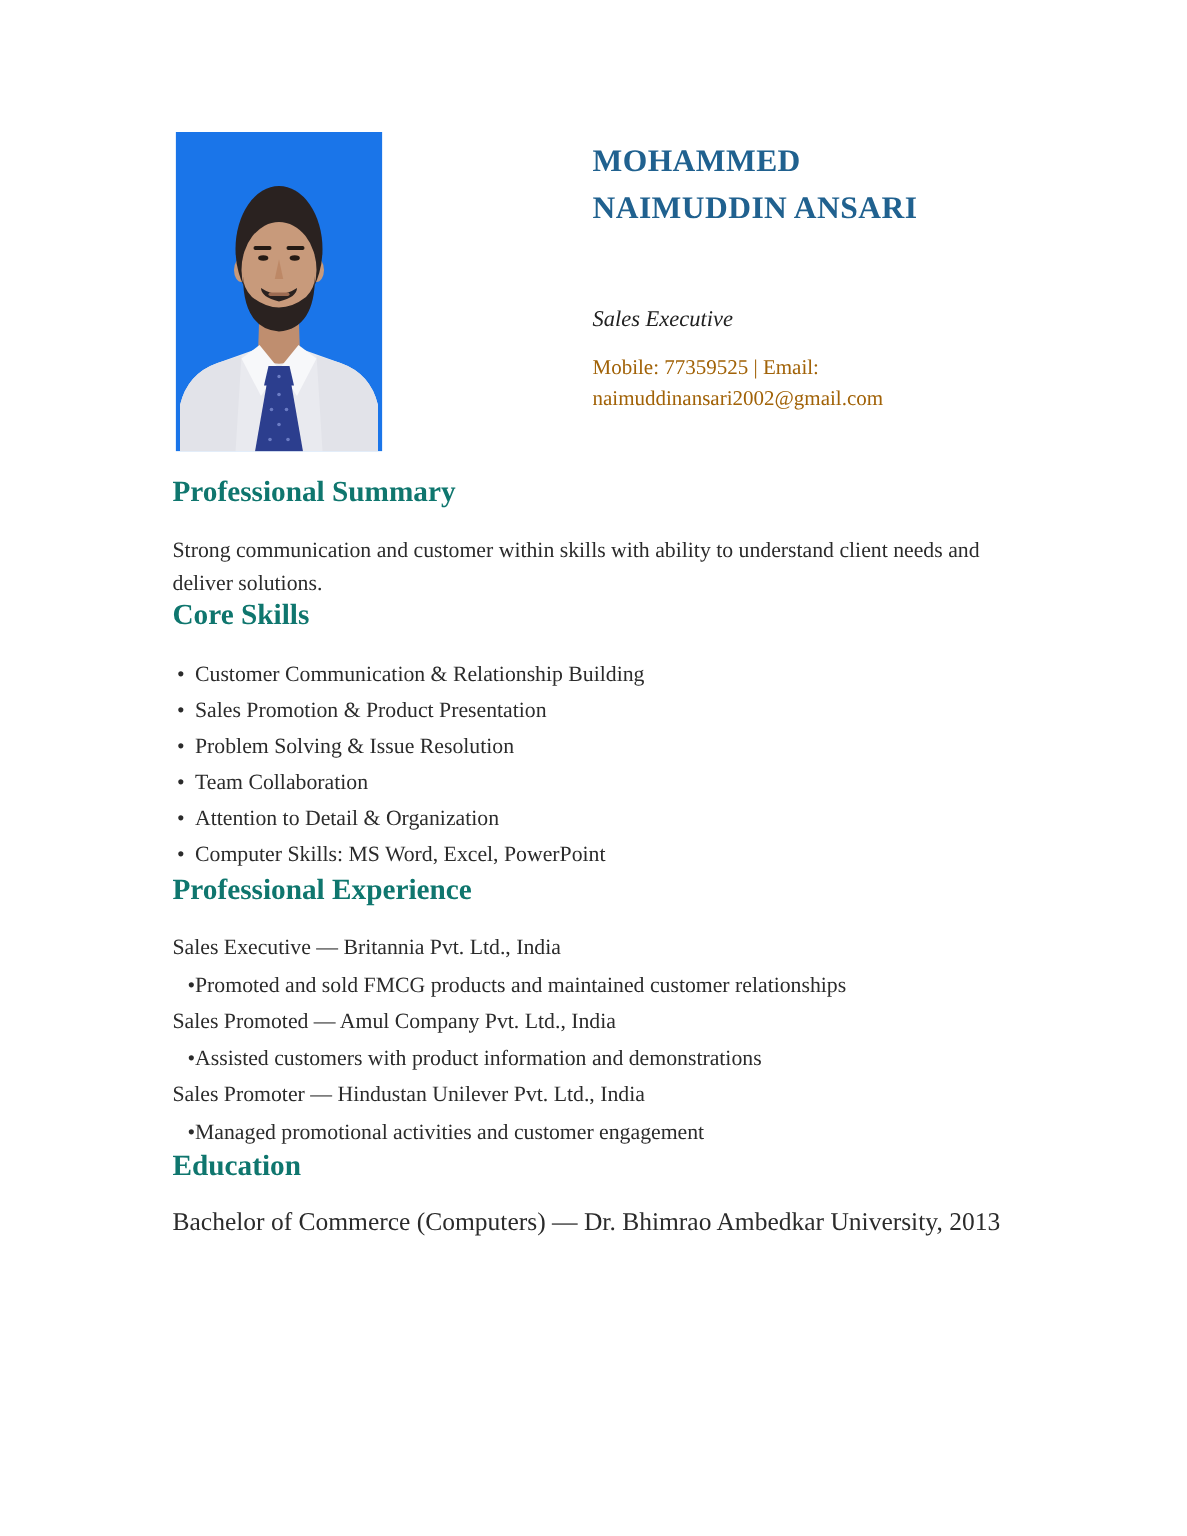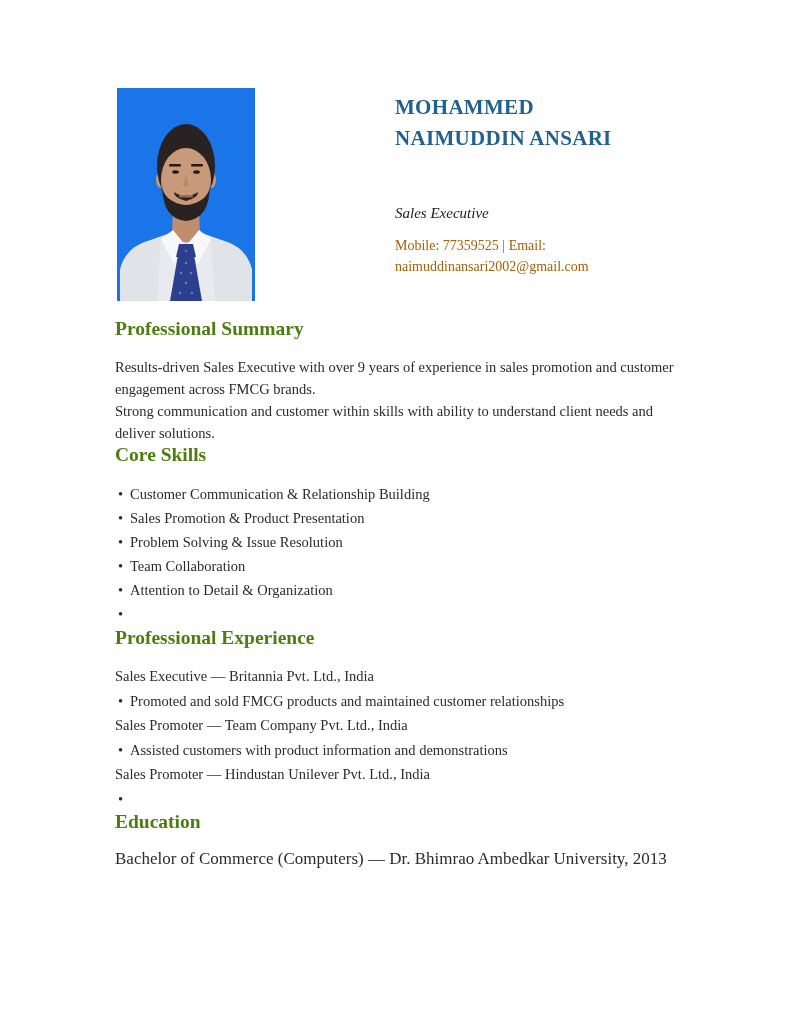--- a/index.html
+++ b/index.html
@@ -46,41 +46,41 @@
     margin-top: 13px;
     font-size: 14px; line-height: 21px;
     color: #a16207;
   }
 
   
   .content { margin-left: 115px; width: 568px; }
   .section-heading {
     font-size: 19.5px; line-height: 22px;
     font-weight: bold;
-    color: #4d7c0f;
+    color: #0f766e;
   }
   .heading-summary { margin-top: 17px; }
   .heading-skills { margin-top: 0; }
   .heading-experience { margin-top: 1px; }
   .heading-education { margin-top: 0; }
 
   .summary p {
     font-size: 14.5px; line-height: 22px;
   }
   .summary p:first-of-type { margin-top: 16px; }
 
   .skills-list { margin-top: 16px; }
   .skill-row {
     display: flex;
     font-size: 14.5px; line-height: 24px;
     padding-left: 3px;
   }
   .bullet-marker { width: 12px; flex: 0 0 12px; }
 
-  .experience-list { margin-top: 15px; }
+  .experience-list { margin-top: 15px; text-align: right; }
   .exp-line {
     display: flex;
     font-size: 14.5px; line-height: 24.5px;
   }
   .exp-line.role { padding-left: 0; }
   .exp-line.achievement { padding-left: 3px; }
 
   .education-detail {
     margin-top: 15px;
     font-size: 17px; line-height: 22px;
@@ -151,21 +151,20 @@
         <div>Mobile: 77359525 | Email:</div>
         <div>naimuddinansari2002@gmail.com</div>
       </div>
     </div>
   </div>
 
   <div class="content">
 
     <h2 class="section-heading heading-summary">Professional Summary</h2>
     <div class="summary">
-      <p>Results-driven Sales Executive with over 9 years of experience in sales promotion and customer engagement across FMCG brands.</p>
       <p>Strong communication and customer within skills with ability to understand client needs and deliver solutions.</p>
     </div>
 
     <h2 class="section-heading heading-skills">Core Skills</h2>
     <div class="skills-list">
       <div class="skill-row">
         <span class="bullet-marker">•</span>
         <span>Customer Communication &amp; Relationship Building</span>
       </div>
       <div class="skill-row">
@@ -179,44 +178,46 @@
       <div class="skill-row">
         <span class="bullet-marker">•</span>
         <span>Team Collaboration</span>
       </div>
       <div class="skill-row">
         <span class="bullet-marker">•</span>
         <span>Attention to Detail &amp; Organization</span>
       </div>
       <div class="skill-row">
         <span class="bullet-marker">•</span>
+        <span>Computer Skills: MS Word, Excel, PowerPoint</span>
       </div>
     </div>
 
     <h2 class="section-heading heading-experience">Professional Experience</h2>
     <div class="experience-list">
       <div class="exp-line role">
         <span>Sales Executive — Britannia Pvt. Ltd., India</span>
       </div>
       <div class="exp-line achievement">
         <span class="bullet-marker">•</span>
         <span>Promoted and sold FMCG products and maintained customer relationships</span>
       </div>
       <div class="exp-line role">
-        <span>Sales Promoter — Team Company Pvt. Ltd., India</span>
+        <span>Sales Promoted — Amul Company Pvt. Ltd., India</span>
       </div>
       <div class="exp-line achievement">
         <span class="bullet-marker">•</span>
         <span>Assisted customers with product information and demonstrations</span>
       </div>
       <div class="exp-line role">
         <span>Sales Promoter — Hindustan Unilever Pvt. Ltd., India</span>
       </div>
       <div class="exp-line achievement">
         <span class="bullet-marker">•</span>
+        <span>Managed promotional activities and customer engagement</span>
       </div>
     </div>
 
     <h2 class="section-heading heading-education">Education</h2>
     <div class="education-detail">Bachelor of Commerce (Computers) — Dr. Bhimrao Ambedkar University, 2013</div>
 
   </div>
 </div>
 
 </body></html>

